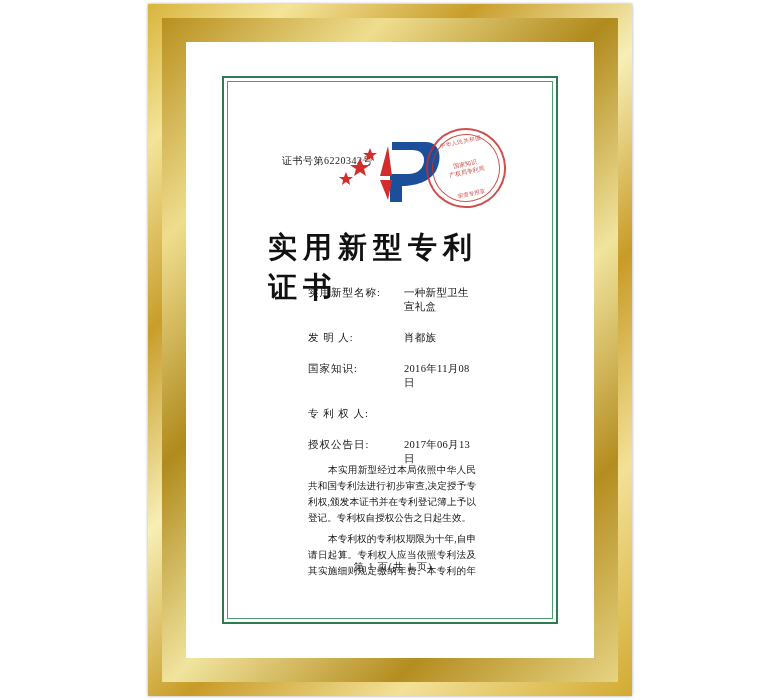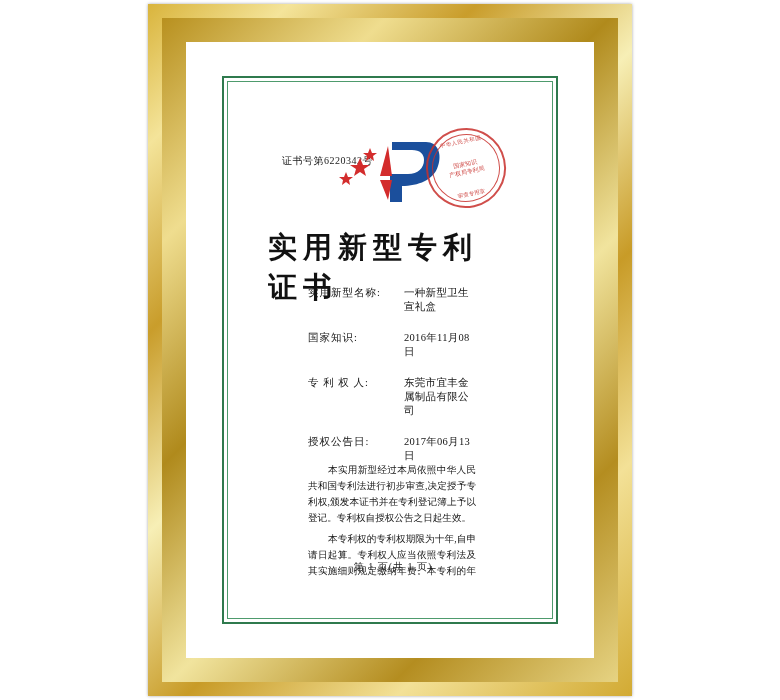--- a/index.html
+++ b/index.html
@@ -237,26 +237,29 @@
             </div>
 
             <div class="main-title">实用新型专利证书</div>
 
             <div class="fields">
               <div class="field-row">
                 <div class="field-label">实用新型名称:</div>
                 <div class="field-value">一种新型卫生宣礼盒</div>
               </div>
               <div class="field-row">
+                <div class="field-label">发 明 人:</div>
+                <div class="field-value">肖都族</div>
+              </div>
+              <div class="field-row">
                 <div class="field-label">国家知识:</div>
                 <div class="field-value">2016年11月08日</div>
               </div>
               <div class="field-row">
                 <div class="field-label">专 利 权 人:</div>
-                <div class="field-value">东莞市宜丰金属制品有限公司</div>
               </div>
               <div class="field-row">
                 <div class="field-label">授权公告日:</div>
                 <div class="field-value">2017年06月13日</div>
               </div>
             </div>
 
             <div class="paragraphs">
               <p>本实用新型经过本局依照中华人民共和国专利法进行初步审查,决定授予专利权,颁发本证书并在专利登记簿上予以登记。专利权自授权公告之日起生效。</p>
               <p>本专利权的专利权期限为十年,自申请日起算。专利权人应当依照专利法及其实施细则规定缴纳年费。本专利的年费应当在每年11月08日前缴纳。未按照规定缴纳年费的,专利权自应当缴纳年费期满之日起终止。</p>

